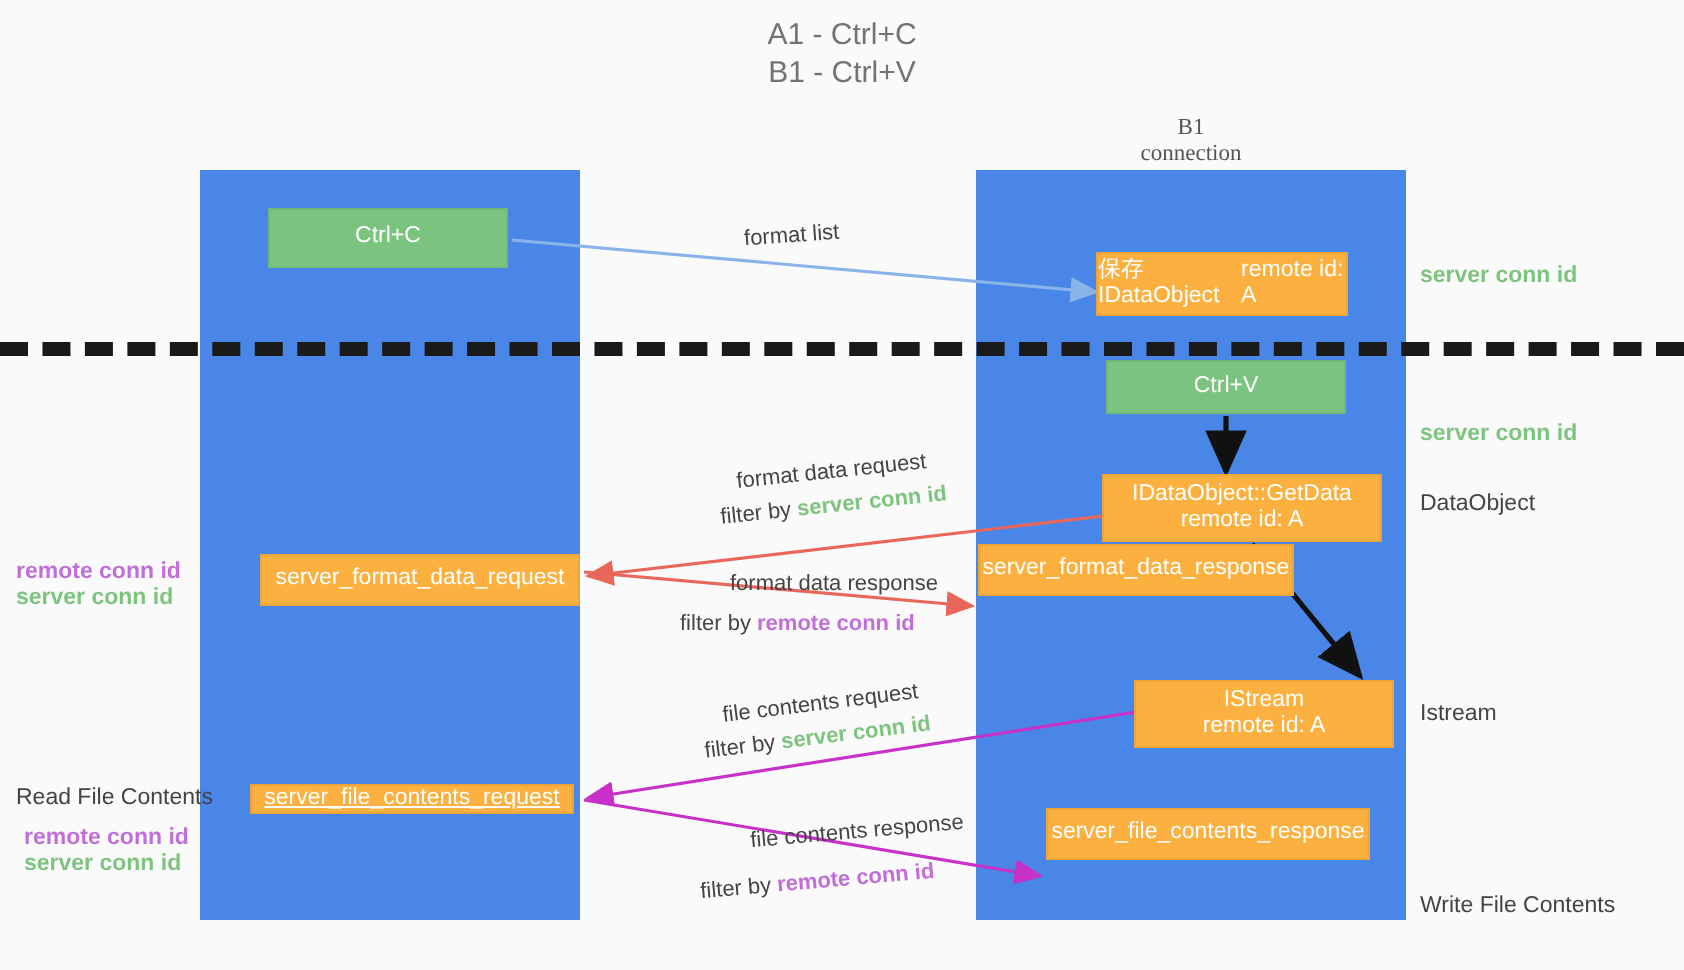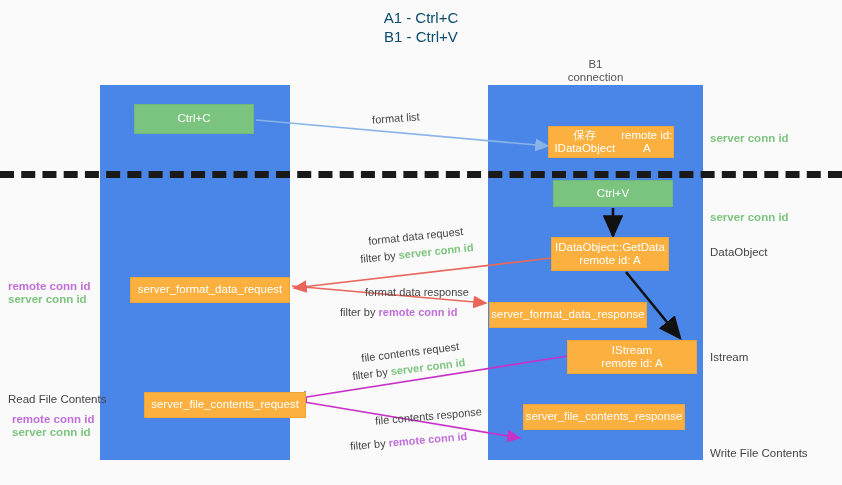--- a/index.html
+++ b/index.html
@@ -8,31 +8,31 @@
     background:#fafafa;
     font-family:"Liberation Sans","DejaVu Sans",sans-serif;
     position:relative;overflow:hidden;
     color:#444;
   }
   .stage{position:absolute;left:0;top:0;width:842px;height:485px;}
   svg.wires{position:absolute;left:0;top:0;width:842px;height:485px;pointer-events:none;}
 
   .title{
     position:absolute;left:0;top:8px;width:842px;text-align:center;
-    font-size:15px;line-height:19px;color:#0c4a6e;white-space:pre;
+    font-size:15px;line-height:19px;color:#737373;white-space:pre;
   }
   .coltitle{
     position:absolute;text-align:center;font-size:11.5px;line-height:13px;color:#555;
   }
   .column{position:absolute;background:#4a86e8;}
 
   .box{
     position:absolute;box-sizing:border-box;
     display:flex;align-items:center;justify-content:center;
-    text-align:center;color:#ffffff;font-size:11.5px;line-height:13.5px;
+    color:#ffffff;font-size:11.5px;line-height:13.5px;
     border:1px solid rgba(0,0,0,0.06);
   }
   .box.green{background:#7ac47f;}
   .box.orange{background:#fbb03f;}
   .box span{display:block;}
 
   .lbl{position:absolute;font-size:11.5px;line-height:14px;white-space:nowrap;}
   .lbl.dark{color:#444;}
   .lbl.green{color:#7dc47f;font-weight:bold;}
   .lbl.purple{color:#c06fd8;font-weight:bold;}
@@ -47,21 +47,21 @@
   }
 </style>
 </head>
 <body>
 
 <div class="stage">
 
   <div class="title">A1 - Ctrl+C
 B1 - Ctrl+V</div>
 
-  <div class="coltitle" style="left:488px;top:58px;width:215px;">
+  <div class="coltitle" style="left:488px;top:58px;width:215px;font-family:Liberation Serif, serif;">
     <div>B1</div>
     <div>connection</div>
   </div>
 
   <div class="column" style="left:100px;top:85px;width:190px;height:375px;"></div>
   <div class="column" style="left:488px;top:85px;width:215px;height:375px;"></div>
 
   <svg class="wires" viewBox="0 0 842 485">
     <defs>
       <marker id="ahBlue" markerWidth="9" markerHeight="8" refX="8" refY="4" orient="auto">
@@ -94,40 +94,40 @@
   </svg>
 
   <div class="dashline"></div>
 
   <div class="box green" style="left:134px;top:104px;width:120px;height:30px;">
     <span>Ctrl+C</span>
   </div>
   <div class="box orange" style="left:130px;top:277px;width:160px;height:26px;">
     <span>server_format_data_request</span>
   </div>
-  <div class="box orange" style="left:144px;top:392px;width:162px;height:26px;">
+  <div class="box orange" style="left:125px;top:392px;width:162px;height:15px;text-decoration:underline;">
     <span>server_file_contents_request</span>
   </div>
 
   <div class="box orange" style="left:548px;top:126px;width:126px;height:32px;">
     <span>保存IDataObject</span>
     <span>remote id: A</span>
   </div>
   <div class="box green" style="left:553px;top:180px;width:120px;height:27px;">
     <span>Ctrl+V</span>
   </div>
-  <div class="box orange" style="left:551px;top:237px;width:118px;height:34px;flex-direction:column;">
+  <div class="box orange" style="left:551px;top:237px;width:140px;height:34px;flex-direction:column;">
     <span>IDataObject::GetData</span>
     <span>remote id: A</span>
   </div>
   <div class="box orange" style="left:567px;top:340px;width:130px;height:34px;flex-direction:column;">
     <span>IStream</span>
     <span>remote id: A</span>
   </div>
-  <div class="box orange" style="left:489px;top:302px;width:158px;height:26px;">
+  <div class="box orange" style="left:489px;top:272px;width:158px;height:26px;">
     <span>server_format_data_response</span>
   </div>
   <div class="box orange" style="left:523px;top:404px;width:162px;height:26px;">
     <span>server_file_contents_response</span>
   </div>
 
   <div class="lbl green" style="left:710px;top:131px;">server conn id</div>
   <div class="lbl green" style="left:710px;top:210px;">server conn id</div>
   <div class="lbl dark" style="left:710px;top:245px;text-align:right;">DataObject</div>
   <div class="lbl dark" style="left:710px;top:350px;">Istream</div>

